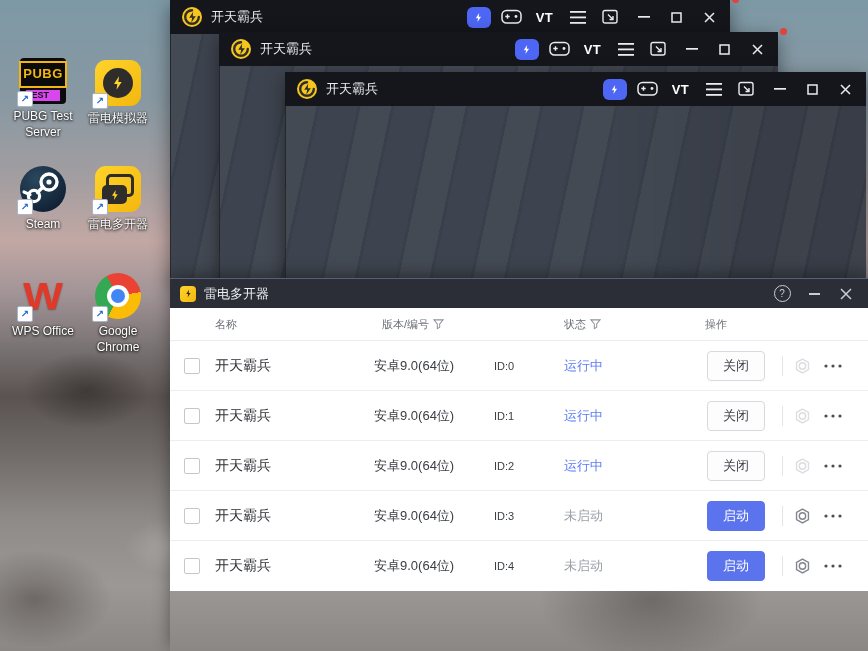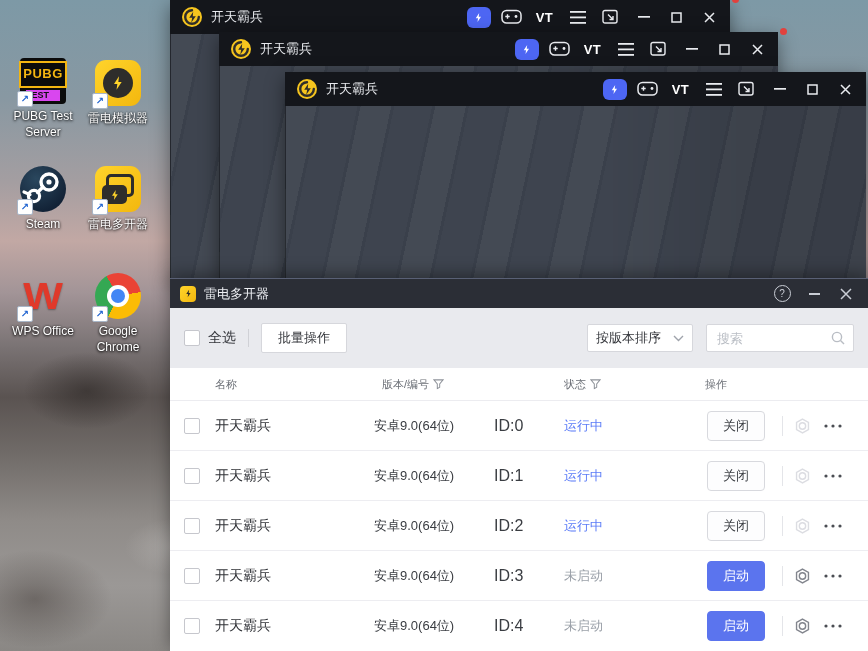--- a/index.html
+++ b/index.html
@@ -83,21 +83,21 @@
   .search-box input::placeholder{color:#b9bdc4;}
 
   .mgr-table{background:#fff;}
   .thead{height:32px;position:relative;background:#fff;border-bottom:1px solid #ececf0;font-size:11px;color:#6b6f76;}
   .thead .th{position:absolute;top:50%;transform:translateY(-50%);display:flex;align-items:center;gap:4px;}
   .trow{height:50px;position:relative;background:#fff;border-bottom:1px solid #ededf1;box-sizing:border-box;}
   .cell{position:absolute;top:50%;transform:translateY(-50%);}
   .c-check{left:14px;}
   .c-name{left:45px;font-size:14px;color:#2f3136;}
   .c-ver{left:204px;font-size:13px;color:#3a3d42;}
-  .c-id{left:292px;font-size:16px;color:#3a3d42;padding-left:32px;}
+  .c-id{left:292px;font-size:11px;color:#3a3d42;padding-left:32px;}
   .c-status{left:394px;font-size:13px;}
   .st-run{color:#5b7cf7;}
   .st-stop{color:#9ba1a9;}
   .c-action{left:537px;}
   .act-btn{width:58px;height:30px;border-radius:4px;font-size:13px;font-family:inherit;cursor:pointer;display:grid;place-items:center;box-sizing:border-box;}
   .btn-close{background:#fdfdfe;border:1px solid #d8d9de;color:#3a3d42;}
   .btn-start{background:#5b74ee;border:1px solid #5b74ee;color:#fff;}
   .c-div{left:612px;width:1px;height:20px;background:#e4e5e9;}
   .c-gear{left:624px;cursor:pointer;display:grid;place-items:center;}
   .c-more{left:652px;cursor:pointer;display:grid;place-items:center;width:22px;height:22px;}
@@ -367,40 +367,20 @@
           <span class="minbar"></span>
         </span>
       <span class="mgr-btn">
           <svg width="12" height="12" viewBox="0 0 12 12">
             <path d="M1 1 L11 11 M11 1 L1 11" stroke="#c9cdd5" stroke-width="1.5"></path>
           </svg>
         </span>
     </div>
   </div>
 
-  <div class="mgr-toolbar">
-    <span class="cbox"></span>
-    <span class="tb-label">全选</span>
-    <span class="vdiv"></span>
-    <button class="batch-btn">批量操作</button>
-    <span class="tb-spacer"></span>
-    <div class="sort-box">
-      <span>按版本排序</span>
-      <svg width="11" height="7" viewBox="0 0 11 7">
-          <path d="M1 1 L5.5 5.5 L10 1" fill="none" stroke="#9fa3ab" stroke-width="1.4"></path>
-        </svg>
-    </div>
-    <div class="search-box">
-      <input type="text" placeholder="搜索" style="">
-      <svg width="14" height="14" viewBox="0 0 14 14">
-          <circle cx="6" cy="6" r="4.6" fill="none" stroke="#b9bdc4" stroke-width="1.4"></circle>
-          <path d="M9.5 9.5 L13 13" stroke="#b9bdc4" stroke-width="1.4"></path>
-        </svg>
-    </div>
-  </div>
 
   <div class="mgr-table">
     <div class="thead">
       <span class="th" style="left:45px;">
           <span>名称</span>
         </span>
       <span class="th" style="left:212px;">
           <span>版本/编号</span>
         <svg width="11" height="11" viewBox="0 0 12 12">
             <path d="M1 1.5 h10 L7.3 6 v3.6 L4.7 11 V6 z" fill="none" stroke="#8f939a" stroke-width="1.1"></path>

